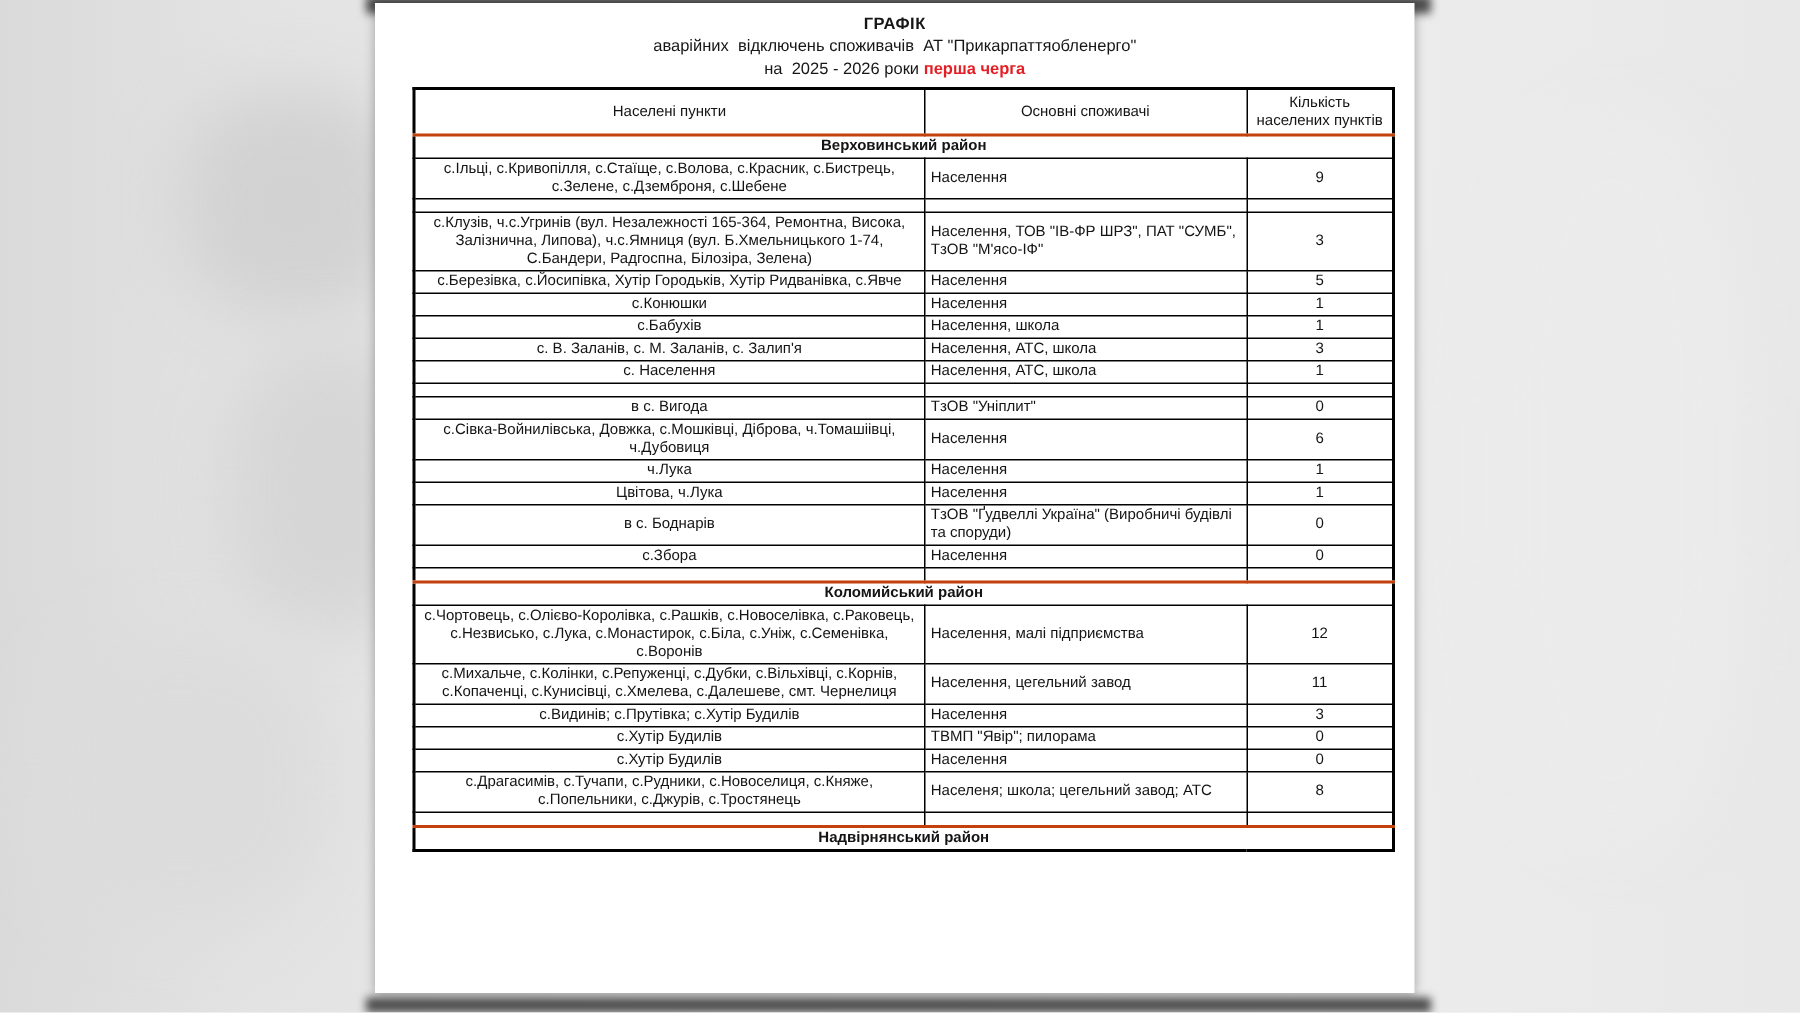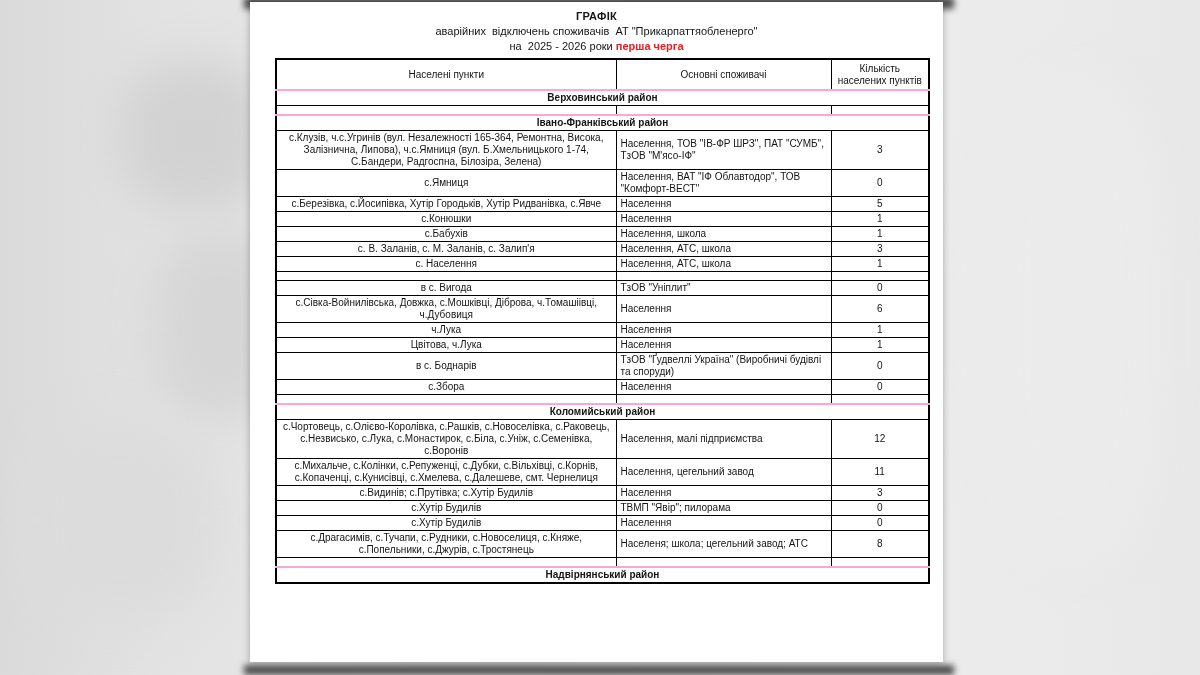--- a/index.html
+++ b/index.html
@@ -41,21 +41,21 @@
   .doc-table col.w1 { width: 340px; }
   .doc-table col.w2 { width: 215px; }
   .doc-table col.w3 { width: 98px;  }
   .doc-table th, .doc-table td {
     border: 1px solid #000; padding: 1px 4px; line-height: 12px;
     vertical-align: middle; overflow: hidden; word-wrap: break-word;
   }
   .doc-table thead th { font-weight: normal; text-align: center; height: 27px; }
   tr.section-row td {
     font-weight: bold; text-align: center; padding: 1px 0; height: 12px;
-    border-top: 2px solid #f9a8d4;
+    border-top: 2px solid #c2410c;
   }
   td.c-settlements { text-align: center; }
   td.c-consumers  { text-align: left; }
   td.c-count      { text-align: center; }
   tr.spacer-row td { height: 8px; padding: 0 4px; }
 </style>
 </head>
 <body>
 
 <div class="stage">
@@ -83,39 +83,36 @@
         <tr>
           <th>Населені пункти</th>
           <th>Основні споживачі</th>
           <th>Кількість населених пунктів</th>
         </tr>
       </thead>
       <tbody>
           <tr class="section-row">
             <td colspan="3">Верховинський район</td>
           </tr>
-          <tr class="spacer-row">
-            <td class="c-settlements"></td>
-            <td class="c-consumers"></td>
-            <td class="c-count"></td>
-          </tr>
-          <tr class="section-row">
-            <td colspan="3">Івано-Франківський район</td>
+          <tr class="data-row">
+            <td class="c-settlements">с.Ільці, с.Кривопілля, с.Стаїще, с.Волова, с.Красник, с.Бистрець, с.Зелене, с.Дземброня, с.Шебене</td>
+            <td class="c-consumers">Населення</td>
+            <td class="c-count">9</td>
+          </tr>
+          <tr class="spacer-row">
+            <td class="c-settlements"></td>
+            <td class="c-consumers"></td>
+            <td class="c-count"></td>
           </tr>
           <tr class="data-row">
             <td class="c-settlements">с.Клузів, ч.с.Угринів (вул. Незалежності 165-364, Ремонтна, Висока, Залізнична, Липова), ч.с.Ямниця (вул. Б.Хмельницького 1-74, С.Бандери, Радгоспна, Білозіра, Зелена)</td>
             <td class="c-consumers">Населення, ТОВ "ІВ-ФР ШРЗ", ПАТ "СУМБ", ТзОВ "М'ясо-ІФ"</td>
             <td class="c-count">3</td>
           </tr>
           <tr class="data-row">
-            <td class="c-settlements">с.Ямниця</td>
-            <td class="c-consumers">Населення, ВАТ "ІФ Облавтодор", ТОВ "Комфорт-ВЕСТ"</td>
-            <td class="c-count">0</td>
-          </tr>
-          <tr class="data-row">
             <td class="c-settlements">с.Березівка, с.Йосипівка, Хутір Городьків, Хутір Ридванівка, с.Явче</td>
             <td class="c-consumers">Населення</td>
             <td class="c-count">5</td>
           </tr>
           <tr class="data-row">
             <td class="c-settlements">с.Конюшки</td>
             <td class="c-consumers">Населення</td>
             <td class="c-count">1</td>
           </tr>
           <tr class="data-row">

